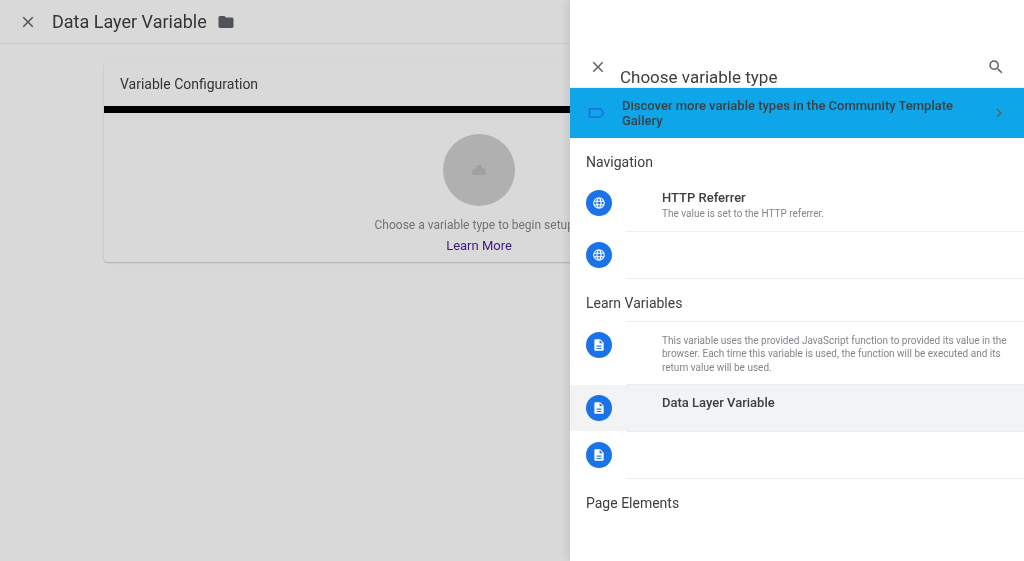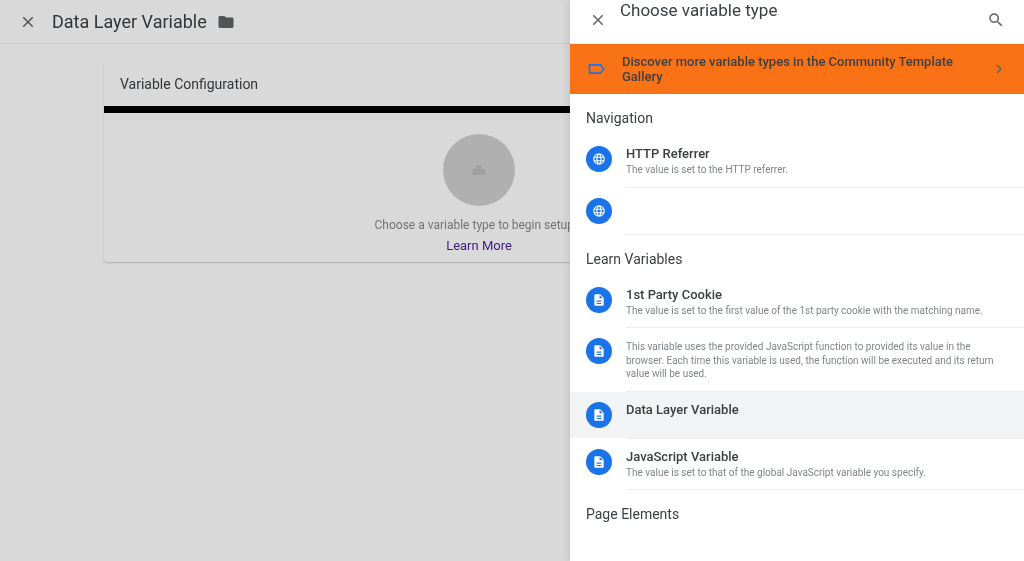--- a/index.html
+++ b/index.html
@@ -37,46 +37,46 @@
   .prompt-text { font-size: 12px; color:#888; margin-top: 12px; }
   .learn-more { font-size: 13px; color:#4c1d95; margin-top:6px; cursor:pointer; }
 
   
   .drawer {
     position:absolute; right:0; top:0; width:454px; height:561px;
     background:#fff; box-shadow: -2px 0 8px rgba(0,0,0,0.1);
     display:flex; flex-direction:column;
   }
   .drawer-header {
-    height: 44px; display:flex; align-items:flex-start; padding: 0 8px; border-bottom:1px solid #f0f0f0;
+    height: 44px; display:flex; align-items:flex-end; padding: 0 8px; border-bottom:1px solid #f0f0f0;margin-top:44px;
   }
   .drawer-close { width:40px; height:40px; display:flex; align-items:center; justify-content:center; color:#5f6368; cursor:pointer; }
   .drawer-title { font-size: 17px; color:#3c4043; flex:1; margin-left:2px; }
   .search-btn { width:40px; height:40px; display:flex; align-items:center; justify-content:center; color:#5f6368; cursor:pointer; }
 
   .banner {
     display:flex; align-items:center; padding: 10px 16px;
-    background:#f97316; cursor:pointer;
+    background:#0ea5e9; cursor:pointer;
   }
   .banner-icon { width:22px; height:22px; display:flex; align-items:center; justify-content:center; color:#1a73e8; margin-right:14px; flex-shrink:0; }
   .banner-text { font-size:13px; font-weight:500; color:#3c4043; flex:1; }
   .banner-chev { color:#5f6368; }
 
   .scroll { overflow-y:auto; flex:1; }
   .section-title { font-size:14px; color:#3c4043; padding: 16px 16px 10px; }
   .opt-ico {
     width:26px; height:26px; border-radius:50%; background:#1a73e8;
     display:flex; align-items:center; justify-content:center; color:#fff; flex-shrink:0;
     margin-right: 14px;
   }
   .opt-body { flex:1; min-width:0; }
   .opt-name { font-size:13px; font-weight:500; color:#3c4043; }
   .opt-desc { font-size:10px; color:#80868b; margin-top:2px; line-height:1.35; }
   .row {
-    display:flex; align-items:flex-start; padding: 10px 16px; cursor:pointer;
+    display:flex; align-items:flex-start; padding: 10px 16px; cursor:pointer;gap:36px;
   }
   .row.sel { background:#f1f3f4; }
   .divider { border-top:1px solid #eee; margin-left:56px; }
 
   svg { display:block; }
 </style>
 </head>
 <body>
 
 <div class="behind">
@@ -161,31 +161,20 @@
       <div class="opt-ico">
         <svg width="14" height="14" viewBox="0 0 24 24">
             <path fill="currentColor" d="M12 2a10 10 0 1 0 0 20 10 10 0 0 0 0-20zm6.9 6h-2.95a15.7 15.7 0 0 0-1.38-3.56A8.03 8.03 0 0 1 18.9 8zM12 4c.83 1.2 1.48 2.53 1.91 4h-3.82A13.3 13.3 0 0 1 12 4zM4.26 14a8 8 0 0 1 0-4h3.38a16.5 16.5 0 0 0 0 4H4.26zm.82 2h2.95c.32 1.25.78 2.45 1.38 3.56A8 8 0 0 1 5.08 16zm2.95-8H5.08a8 8 0 0 1 4.33-3.56A15.7 15.7 0 0 0 8.03 8zM12 20a13.3 13.3 0 0 1-1.91-4h3.82A13.3 13.3 0 0 1 12 20zm2.34-6H9.66a14.7 14.7 0 0 1 0-4h4.68a14.7 14.7 0 0 1 0 4zm.25 5.56c.6-1.11 1.06-2.31 1.38-3.56h2.95a8 8 0 0 1-4.33 3.56zM16.36 14a16.5 16.5 0 0 0 0-4h3.38a8 8 0 0 1 0 4h-3.38z"></path>
           </svg>
       </div>
     </div>
     <div class="divider"></div>
 
     <div class="section-title">Learn Variables</div>
 
-    <div class="row">
-      <div class="opt-ico">
-        <svg width="14" height="14" viewBox="0 0 24 24">
-            <path fill="currentColor" d="M14 2H6c-1.1 0-2 .9-2 2v16c0 1.1.9 2 2 2h12c1.1 0 2-.9 2-2V8l-6-6zm-1 7V3.5L18.5 9H13zM8 13h8v2H8v-2zm0 4h8v2H8v-2z"></path>
-          </svg>
-      </div>
-      <div class="opt-body">
-        <div class="opt-name">1st Party Cookie</div>
-        <div class="opt-desc">The value is set to the first value of the 1st party cookie with the matching name.</div>
-      </div>
-    </div>
     <div class="divider"></div>
     <div class="row">
       <div class="opt-ico">
         <svg width="14" height="14" viewBox="0 0 24 24">
             <path fill="currentColor" d="M14 2H6c-1.1 0-2 .9-2 2v16c0 1.1.9 2 2 2h12c1.1 0 2-.9 2-2V8l-6-6zm-1 7V3.5L18.5 9H13zM8 13h8v2H8v-2zm0 4h8v2H8v-2z"></path>
           </svg>
       </div>
       <div class="opt-body">
         <div class="opt-desc">This variable uses the provided JavaScript function to provided its value in the browser. Each time this variable is used, the function will be executed and its return value will be used.</div>
       </div>
@@ -201,23 +190,19 @@
         <div class="opt-name">Data Layer Variable</div>
       </div>
     </div>
     <div class="divider"></div>
     <div class="row">
       <div class="opt-ico">
         <svg width="14" height="14" viewBox="0 0 24 24">
             <path fill="currentColor" d="M14 2H6c-1.1 0-2 .9-2 2v16c0 1.1.9 2 2 2h12c1.1 0 2-.9 2-2V8l-6-6zm-1 7V3.5L18.5 9H13zM8 13h8v2H8v-2zm0 4h8v2H8v-2z"></path>
           </svg>
       </div>
-      <div class="opt-body">
-        <div class="opt-name">JavaScript Variable</div>
-        <div class="opt-desc">The value is set to that of the global JavaScript variable you specify.</div>
-      </div>
     </div>
     <div class="divider"></div>
 
     <div class="section-title">Page Elements</div>
 
   </div>
 </div>
 
 </body></html>

